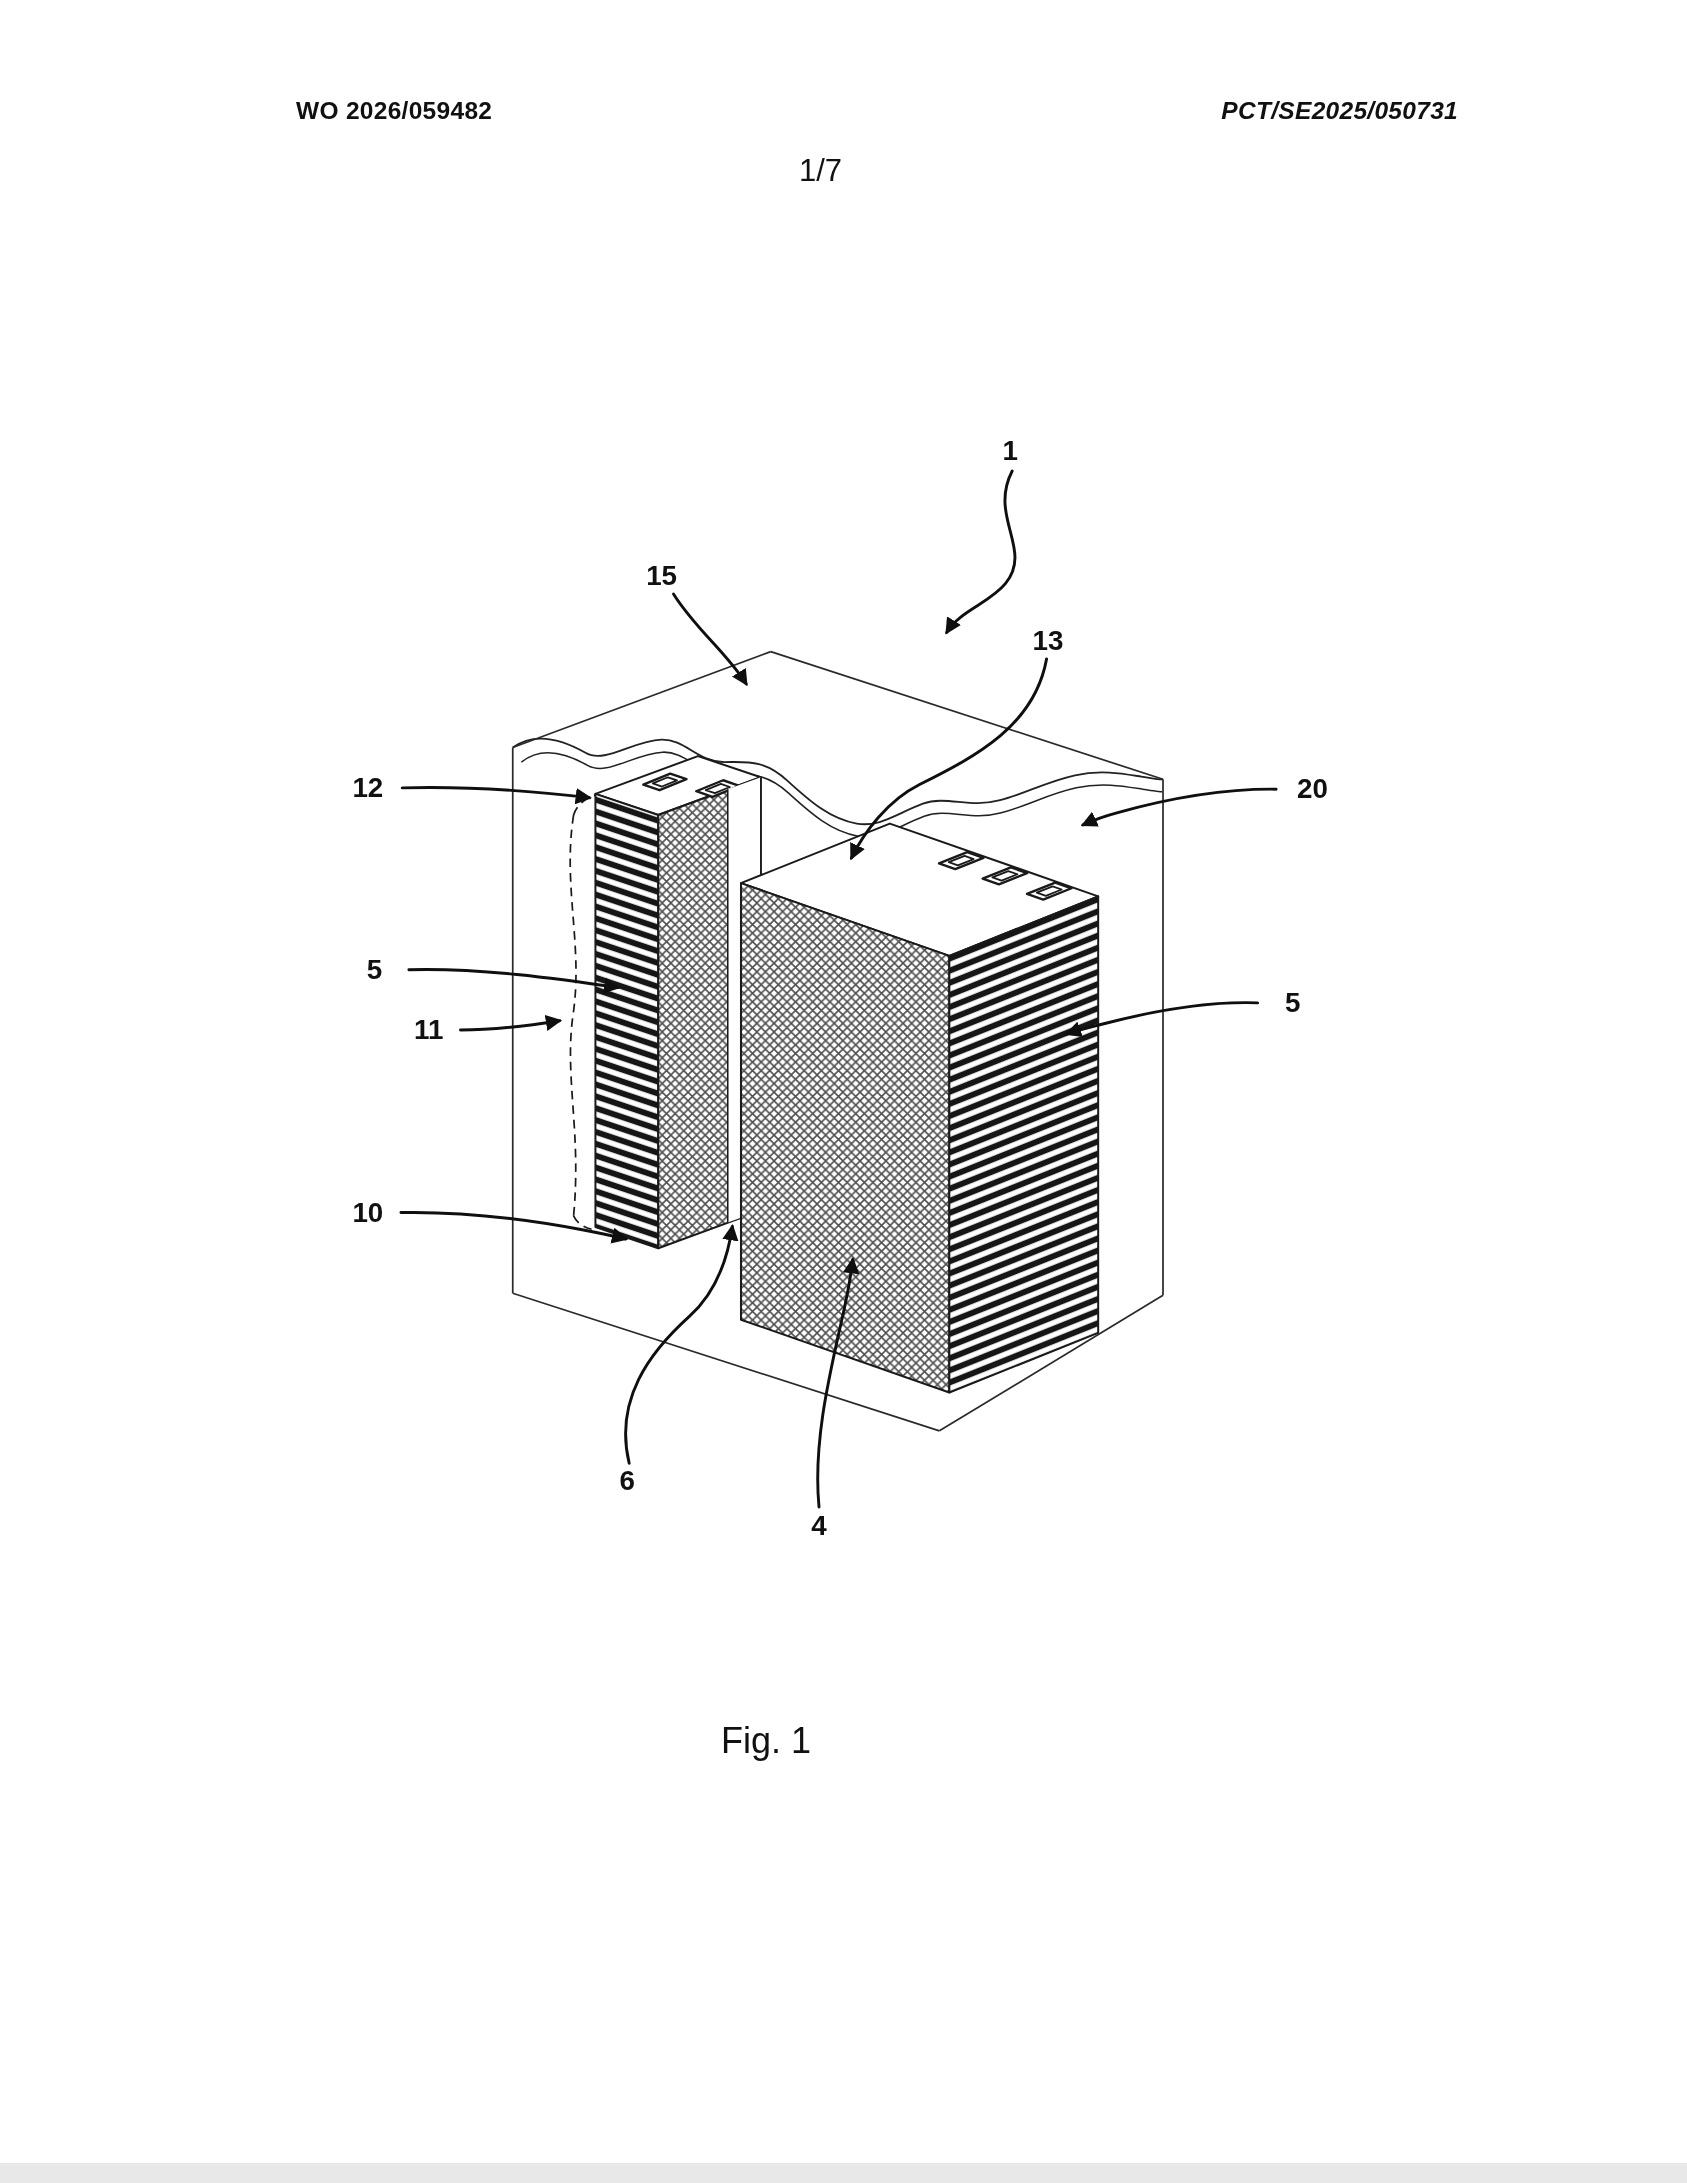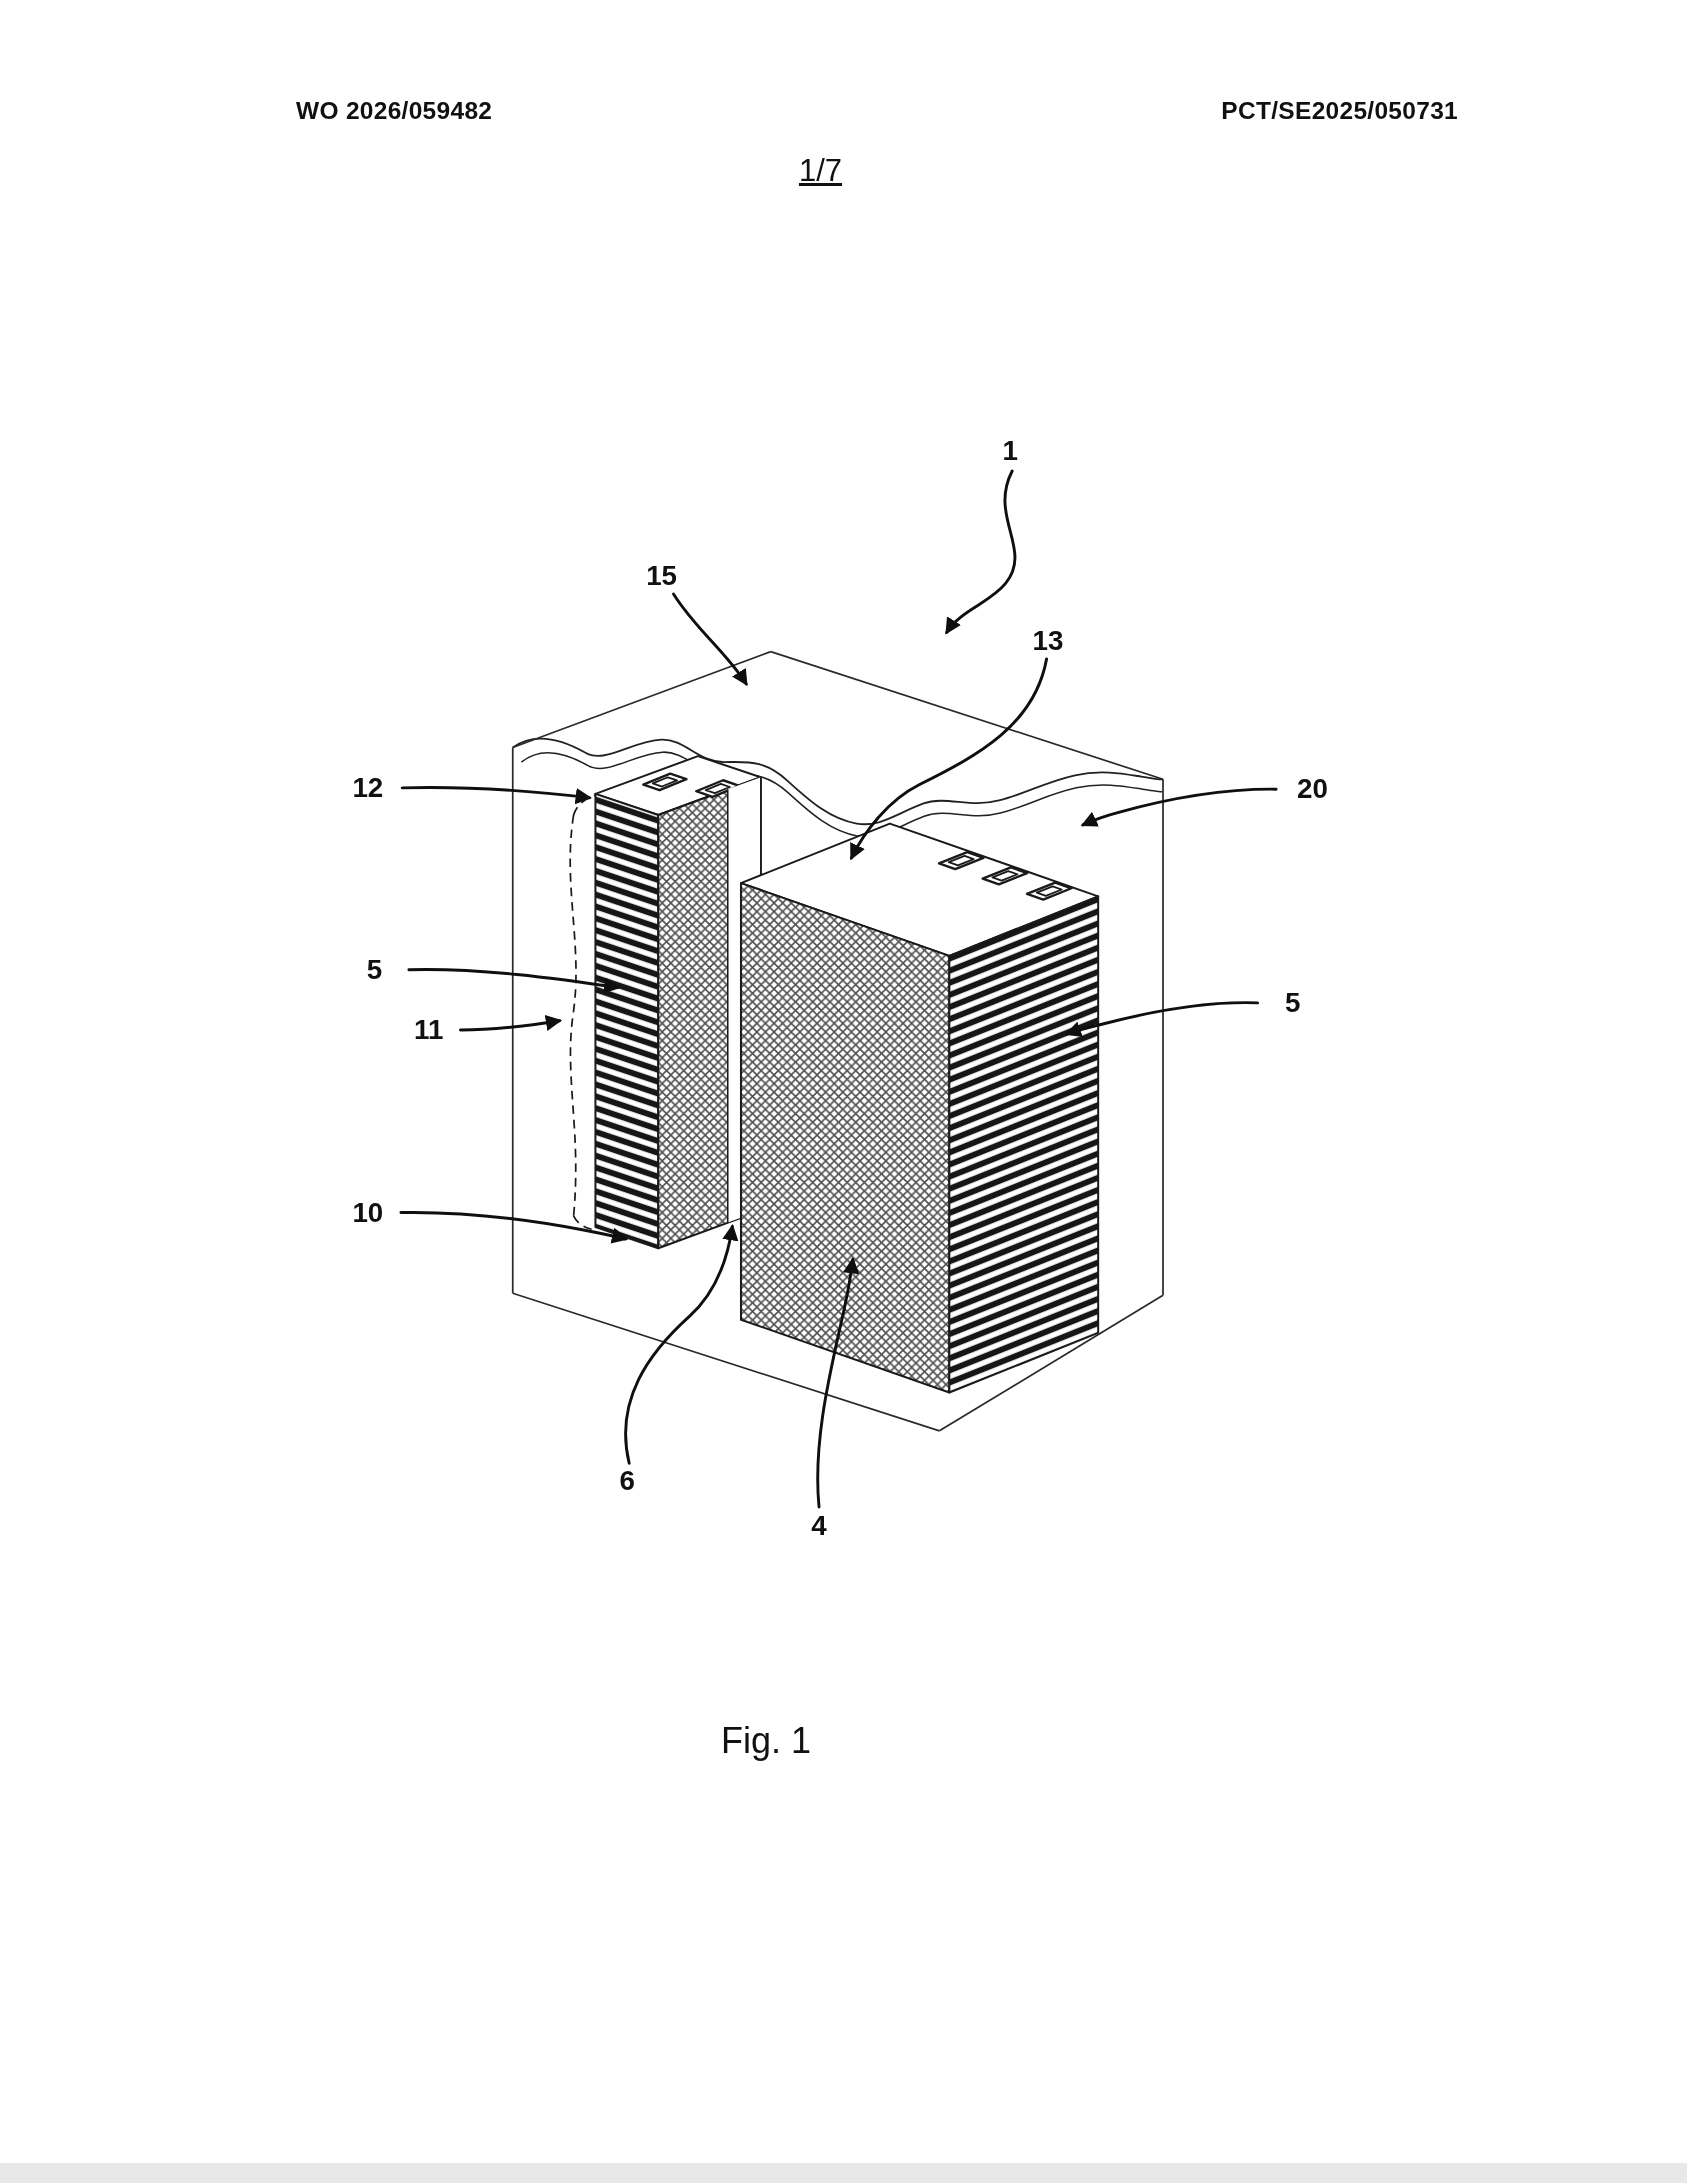--- a/index.html
+++ b/index.html
@@ -13,24 +13,24 @@
     padding-left:8px;
   }
   .hdr{
     position:absolute;
     font-size:24.5px;
     font-weight:bold;
     letter-spacing:0.3px;
     white-space:nowrap;
   }
   .hdr-left{left:296px;top:97px;}
-  .hdr-right{right:237px;top:97px;}
+  .hdr-right{right:237px;top:97px;font-style:italic;}
   .page-num{
     position:absolute;left:738px;top:153px;width:165px;
-    text-align:center;font-size:31px;font-weight:normal;text-decoration:underline;
+    text-align:center;font-size:31px;font-weight:normal;
   }
   .fig-caption{
     position:absolute;left:721px;top:1720px;width:218px;
     font-size:36px;font-weight:normal;
   }
   svg.drawing{position:absolute;left:0;top:0;width:1687px;height:2183px;}
   .ref-num{
     font-family:"Liberation Sans",sans-serif;
     font-size:42px;font-weight:bold;fill:#111;
   }

